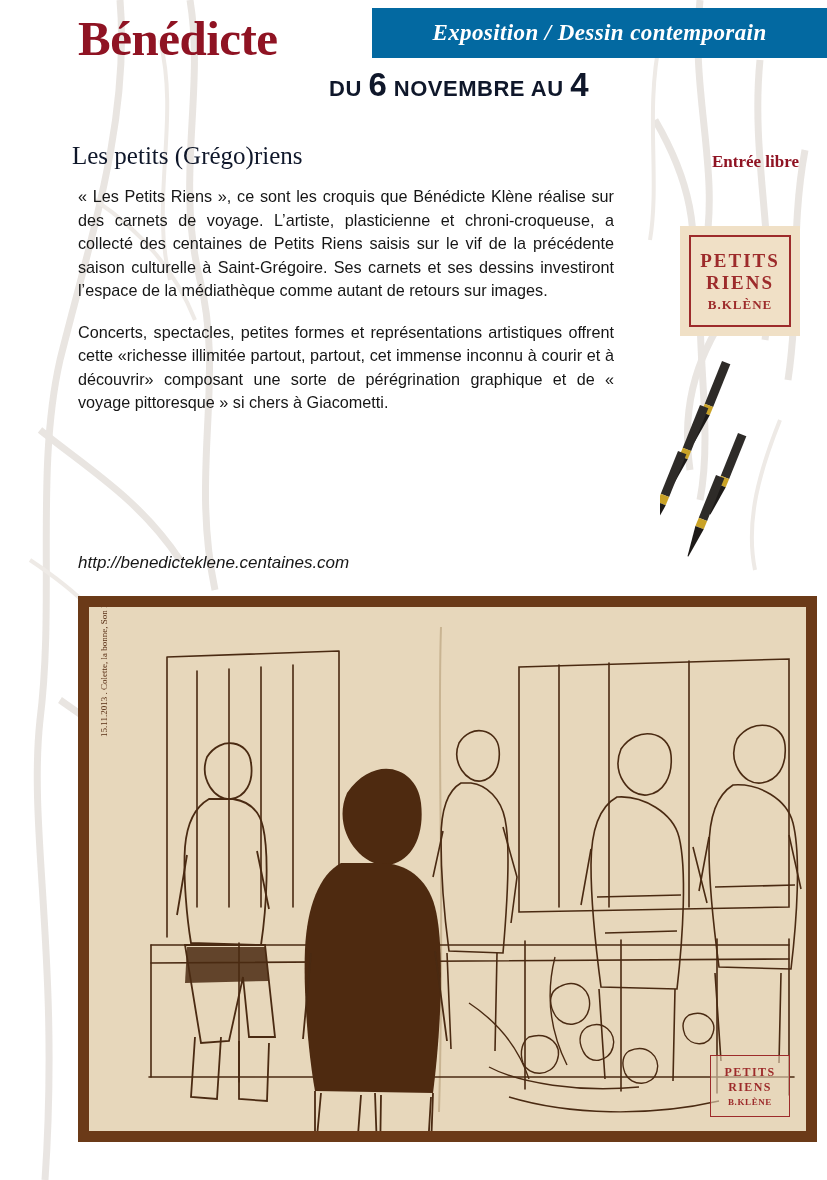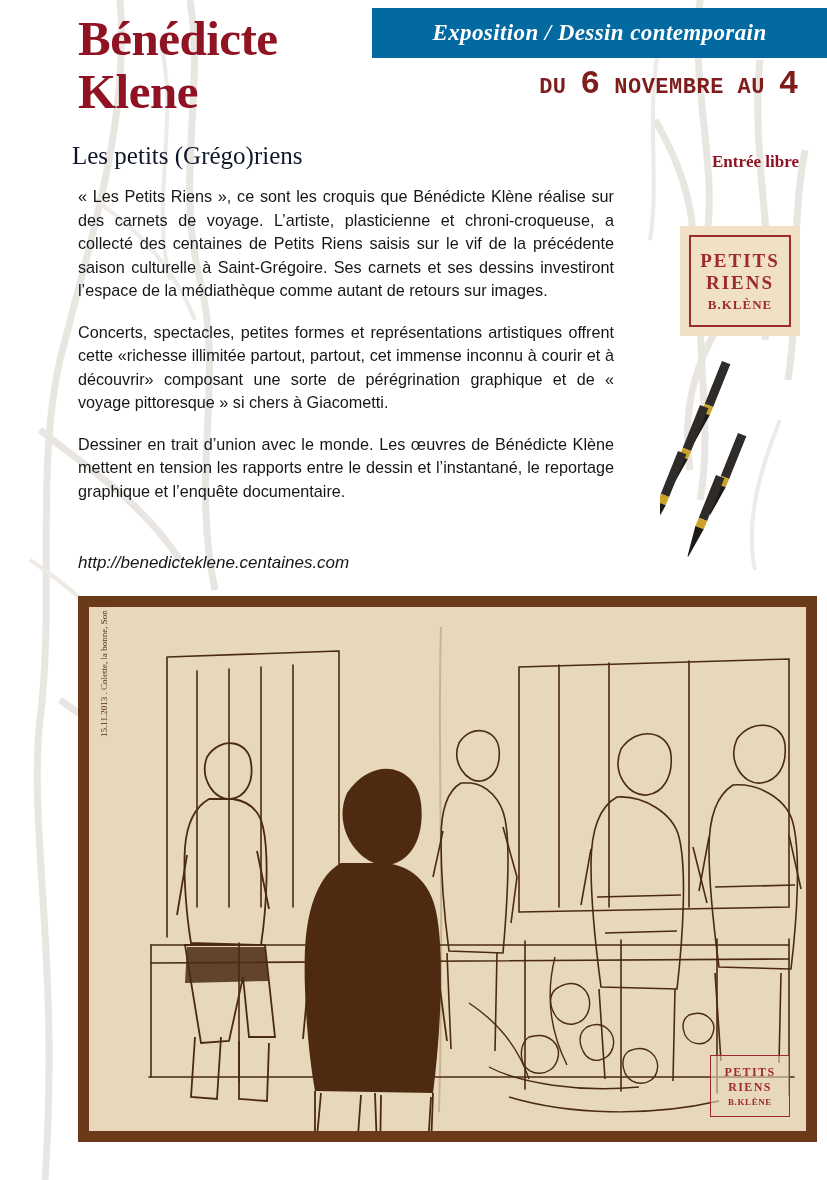--- a/index.html
+++ b/index.html
@@ -61,23 +61,23 @@
   }
   .artist-name .ln2 { display: block; }
 
   
   .dates {
     position: absolute;
     right: 28px;
     top: 70px;
     width: 470px;
     z-index: 4;
-    text-align: right;
-    color: #7f1d1d;
-    font-family: Liberation Mono, monospace;
+    text-align: left;
+    color: #0f172a;
+    font-family: Liberation Sans, sans-serif;
     font-weight: bold;
   }
   .dates .line1 {
     font-size: 22px;
     letter-spacing: 0.5px;
     line-height: 30px;
   }
   .dates .line1 .big { font-size: 33px; }
   .dates .line2 {
     font-size: 22px;
@@ -243,21 +243,20 @@
     <path d="M660,40 C645,110 660,180 650,240"></path>
   </g>
 </svg>
 
 <div class="header-band">
   <div class="header-band-text">Exposition / Dessin contemporain</div>
 </div>
 
 <div class="artist-name">
   <span>Bénédicte</span>
-  <span class="ln2">Klene</span>
 </div>
 
 <div class="dates">
   <div class="line1"><span>DU </span><span class="big">6</span><span> NOVEMBRE AU </span><span class="big">4</span></div>
 </div>
 
 <div class="venue">
   <div>Entrée libre</div>
 </div>
 
@@ -302,21 +301,20 @@
       <polygon points="0,55 9,55 5,86 4,86" fill="#1d1a18"></polygon>
     </g>
   </g>
 </svg>
 
 <div class="work-title">Les petits (Grégo)riens</div>
 
 <div class="body-text">
   <p>« Les Petits Riens », ce sont les croquis que Bénédicte Klène réalise sur des carnets de voyage. L’artiste, plasticienne et chroni-croqueuse, a collecté des centaines de Petits Riens saisis sur le vif de la précédente saison culturelle à Saint-Grégoire. Ses carnets et ses dessins investiront l’espace de la médiathèque comme autant de retours sur images.</p>
   <p>Concerts, spectacles, petites formes et représentations artistiques offrent cette «richesse illimitée partout, partout, cet immense inconnu à courir et à découvrir» composant une sorte de pérégrination graphique et de « voyage pittoresque » si chers à Giacometti.</p>
-  <p class="tight">Dessiner en trait d’union avec le monde. Les œuvres de Bénédicte Klène mettent en tension les rapports entre le dessin et l’instantané, le reportage graphique et l’enquête documentaire.</p>
 </div>
 
 <div class="url-line">http://benedicteklene.centaines.com</div>
 
 <div class="artwork-frame">
   <div class="artwork">
     <svg viewBox="0 0 717 524" width="100%" height="100%">
       <rect x="0" y="0" width="717" height="524" fill="#e7d7bb"></rect>
 
       <path d="M352,20 C348,140 356,300 350,505" stroke="#c9b492" stroke-width="2" fill="none"></path>

